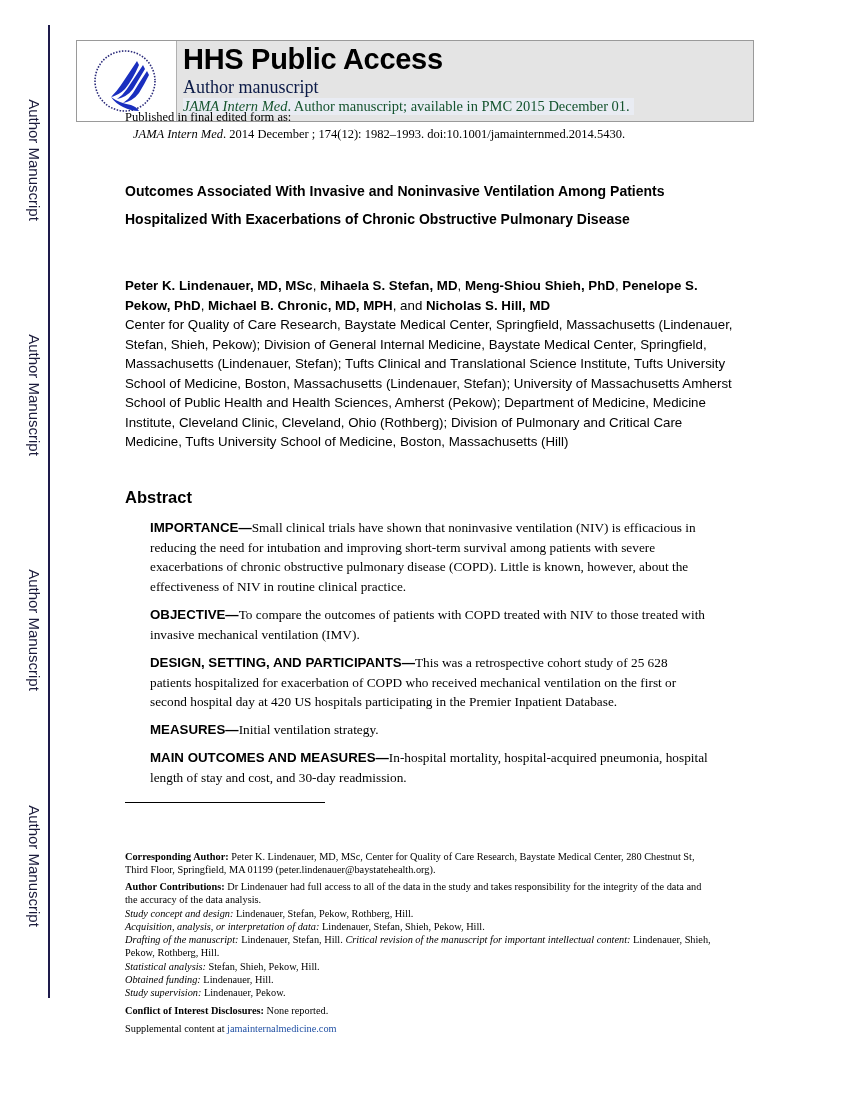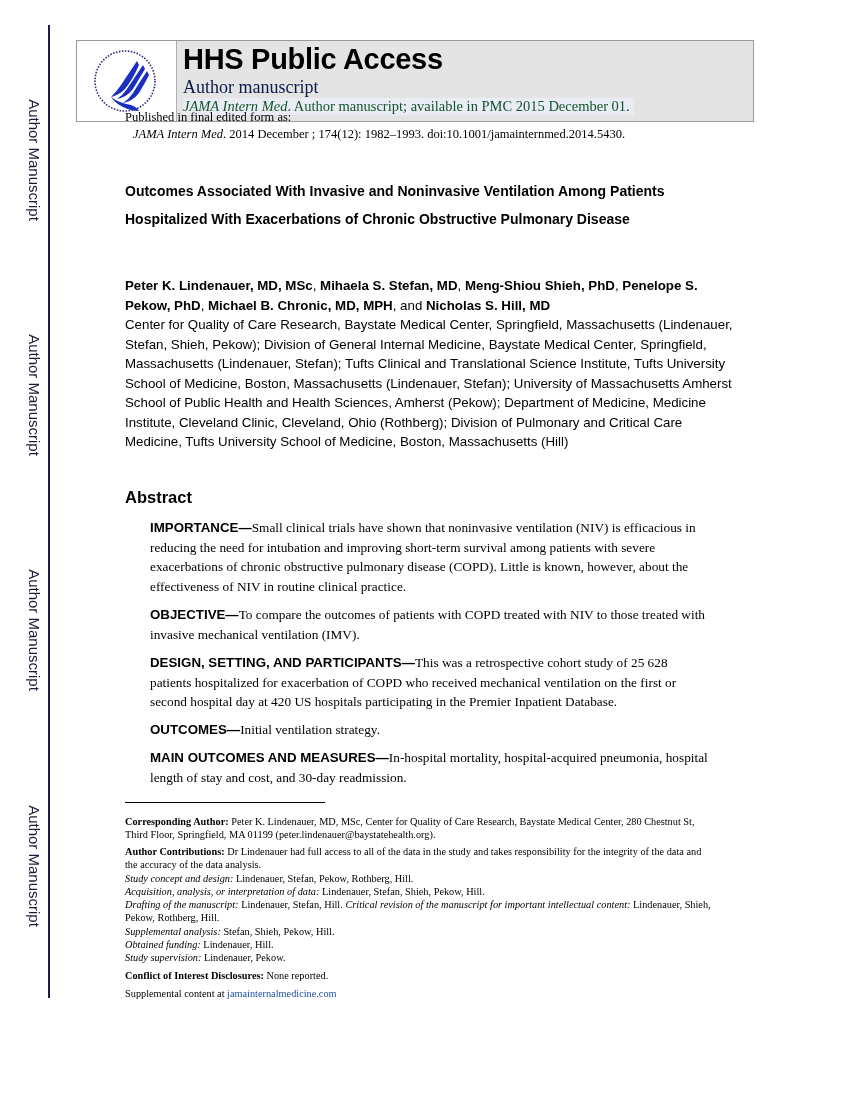--- a/index.html
+++ b/index.html
@@ -24,21 +24,21 @@
   .title { position:absolute; left:125px; top:177px; width:620px; font-size:14px; font-weight:bold; line-height:28px; }
   .authors { position:absolute; left:125px; top:276px; width:610px; font-size:13.3px; line-height:19.5px; }
   .authors b { font-weight:bold; }
   .affil { font-weight:normal; }
 
   .abstract-h { position:absolute; left:125px; top:488px; font-size:16.5px; font-weight:bold; }
   .abs-sec { position:absolute; left:150px; width:560px; font-size:13.3px; line-height:19.5px; }
   .abs-sec .lbl { font-family:"Liberation Sans","DejaVu Sans",sans-serif; font-weight:bold; font-size:13.3px; }
 
   .fn-rule { position:absolute; left:125px; top:802px; width:200px; height:1px; background:#000; }
-  .fn { position:absolute; left:125px; width:590px; font-size:10.3px; line-height:13.3px; }
+  .fn { position:absolute; left:125px; width:590px; font-size:10.3px; line-height:13.3px;margin-top:35px; }
   .fn b { font-weight:bold; }
   .link { color:#1f4fa3; }
 </style>
 </head>
 <body>
 
 <div class="side-line"></div>
 <div class="side-label sans" style="top:90px;">
     <span>Author Manuscript</span>
   </div>
@@ -81,32 +81,32 @@
     <b>Peter K. Lindenauer, MD, MSc</b><span>, </span><b>Mihaela S. Stefan, MD</b><span>, </span><b>Meng-Shiou Shieh, PhD</b><span>, </span><b>Penelope S. Pekow, PhD</b><span>, </span><b>Michael B. Chronic, MD, MPH</b><span>, and </span><b>Nicholas S. Hill, MD</b>
   </div>
   <div class="affil">Center for Quality of Care Research, Baystate Medical Center, Springfield, Massachusetts (Lindenauer, Stefan, Shieh, Pekow); Division of General Internal Medicine, Baystate Medical Center, Springfield, Massachusetts (Lindenauer, Stefan); Tufts Clinical and Translational Science Institute, Tufts University School of Medicine, Boston, Massachusetts (Lindenauer, Stefan); University of Massachusetts Amherst School of Public Health and Health Sciences, Amherst (Pekow); Department of Medicine, Medicine Institute, Cleveland Clinic, Cleveland, Ohio (Rothberg); Division of Pulmonary and Critical Care Medicine, Tufts University School of Medicine, Boston, Massachusetts (Hill)</div>
 </div>
 
 <div class="abstract-h sans">Abstract</div>
 
 <div class="abs-sec serif" style="top:518px;"><span class="lbl">IMPORTANCE—</span><span>Small clinical trials have shown that noninvasive ventilation (NIV) is efficacious in reducing the need for intubation and improving short-term survival among patients with severe exacerbations of chronic obstructive pulmonary disease (COPD). Little is known, however, about the effectiveness of NIV in routine clinical practice.</span></div>
 <div class="abs-sec serif" style="top:605px;"><span class="lbl">OBJECTIVE—</span><span>To compare the outcomes of patients with COPD treated with NIV to those treated with invasive mechanical ventilation (IMV).</span></div>
 <div class="abs-sec serif" style="top:653px;"><span class="lbl">DESIGN, SETTING, AND PARTICIPANTS—</span><span>This was a retrospective cohort study of 25 628 patients hospitalized for exacerbation of COPD who received mechanical ventilation on the first or second hospital day at 420 US hospitals participating in the Premier Inpatient Database.</span></div>
-<div class="abs-sec serif" style="top:720px;"><span class="lbl">OUTCOMES—</span><span>Initial ventilation strategy.</span></div>
+<div class="abs-sec serif" style="top:720px;"><span class="lbl">MEASURES—</span><span>Initial ventilation strategy.</span></div>
 <div class="abs-sec serif" style="top:748px;"><span class="lbl">MAIN OUTCOMES AND MEASURES—</span><span>In-hospital mortality, hospital-acquired pneumonia, hospital length of stay and cost, and 30-day readmission.</span></div>
 
 <div class="fn-rule"></div>
 
 <div class="fn serif" style="top:815px;"><b>Corresponding Author:</b><span> Peter K. Lindenauer, MD, MSc, Center for Quality of Care Research, Baystate Medical Center, 280 Chestnut St, Third Floor, Springfield, MA 01199 (peter.lindenauer@baystatehealth.org).</span></div>
 
 <div class="fn serif" style="top:845px;">
   <div><b>Author Contributions:</b><span> Dr Lindenauer had full access to all of the data in the study and takes responsibility for the integrity of the data and the accuracy of the data analysis.</span></div>
   <div><i>Study concept and design:</i><span> Lindenauer, Stefan, Pekow, Rothberg, Hill.</span></div>
   <div><i>Acquisition, analysis, or interpretation of data:</i><span> Lindenauer, Stefan, Shieh, Pekow, Hill.</span></div>
   <div><i>Drafting of the manuscript:</i><span> Lindenauer, Stefan, Hill. </span><i>Critical revision of the manuscript for important intellectual content:</i><span> Lindenauer, Shieh, Pekow, Rothberg, Hill.</span></div>
-  <div><i>Supplemental analysis:</i><span> Stefan, Shieh, Pekow, Hill.</span></div>
+  <div><i>Statistical analysis:</i><span> Stefan, Shieh, Pekow, Hill.</span></div>
   <div><i>Obtained funding:</i><span> Lindenauer, Hill.</span></div>
   <div><i>Study supervision:</i><span> Lindenauer, Pekow.</span></div>
 </div>
 
 <div class="fn serif" style="top:969px;"><b>Conflict of Interest Disclosures:</b><span> None reported.</span></div>
 
 <div class="fn serif" style="top:987px;"><span>Supplemental content at </span><span class="link">jamainternalmedicine.com</span></div>
 
 </body></html>

